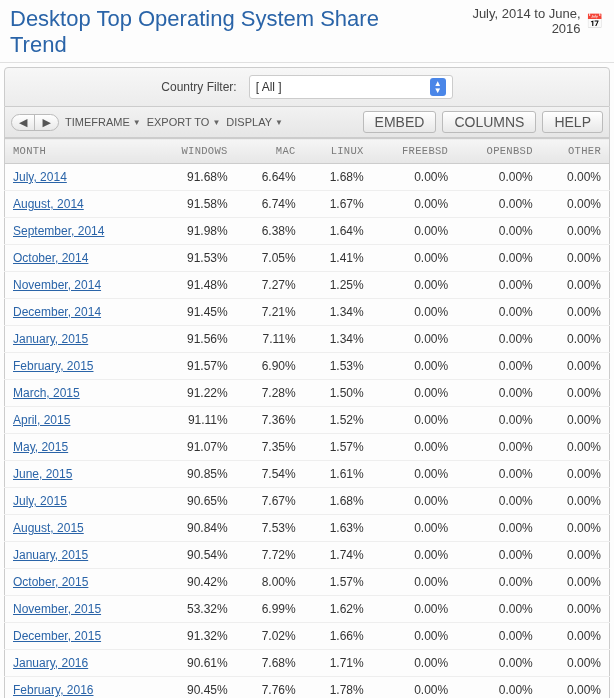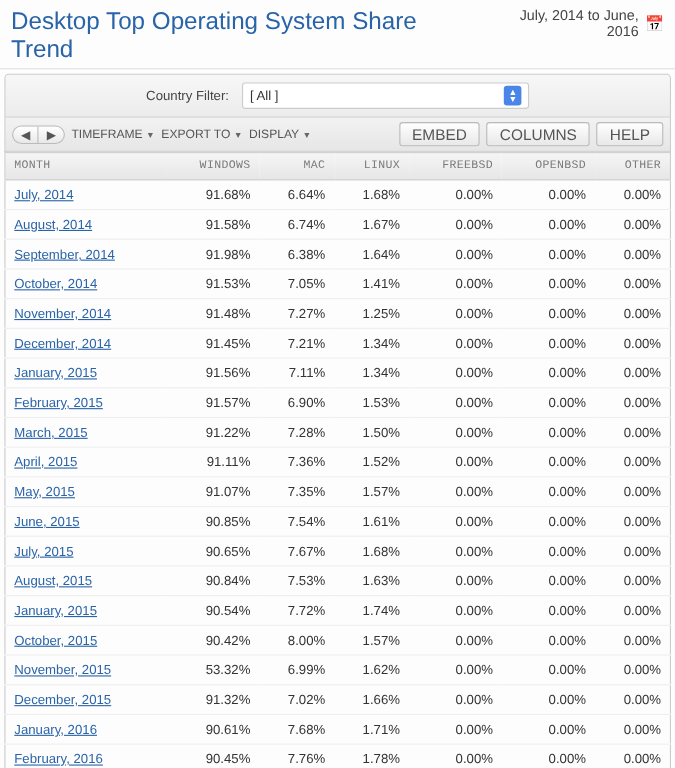--- a/index.html
+++ b/index.html
@@ -45,21 +45,21 @@
     align-items: center;
     gap: 12px;
     justify-content: center;
   }
   .filter-label { color: #444; }
   .filter-select {
     background: #fff;
     border: 1px solid #ccc;
     border-radius: 3px;
     padding: 2px 6px;
-    width: 261px;
+    width: 204px;
     display: flex;
     justify-content: space-between;
     align-items: center;
   }
   .select-arrows {
     background: #4a86e8;
     border-radius: 3px;
     width: 16px; height: 18px;
     display: inline-flex; flex-direction: column;
     align-items: center; justify-content: center;

